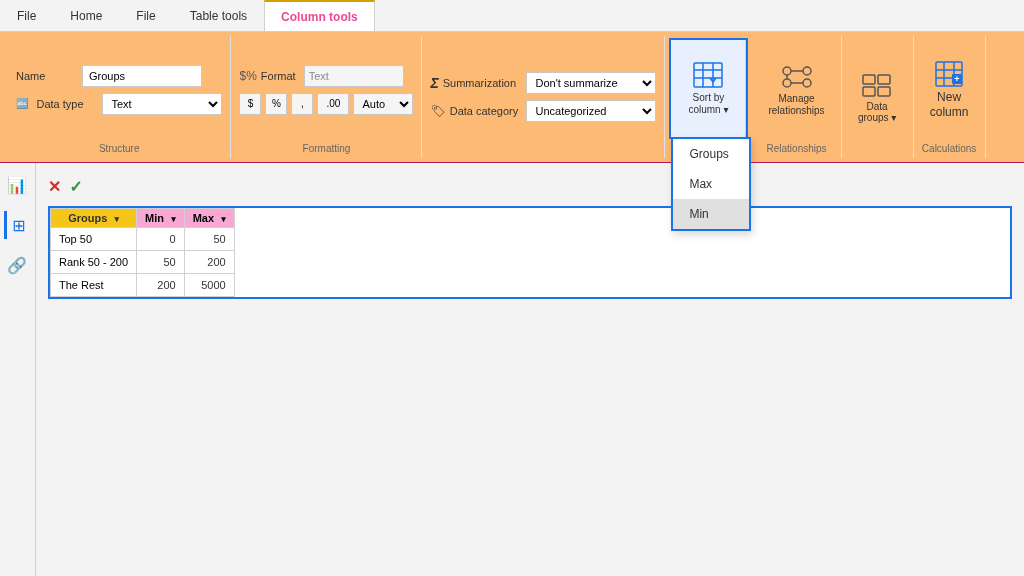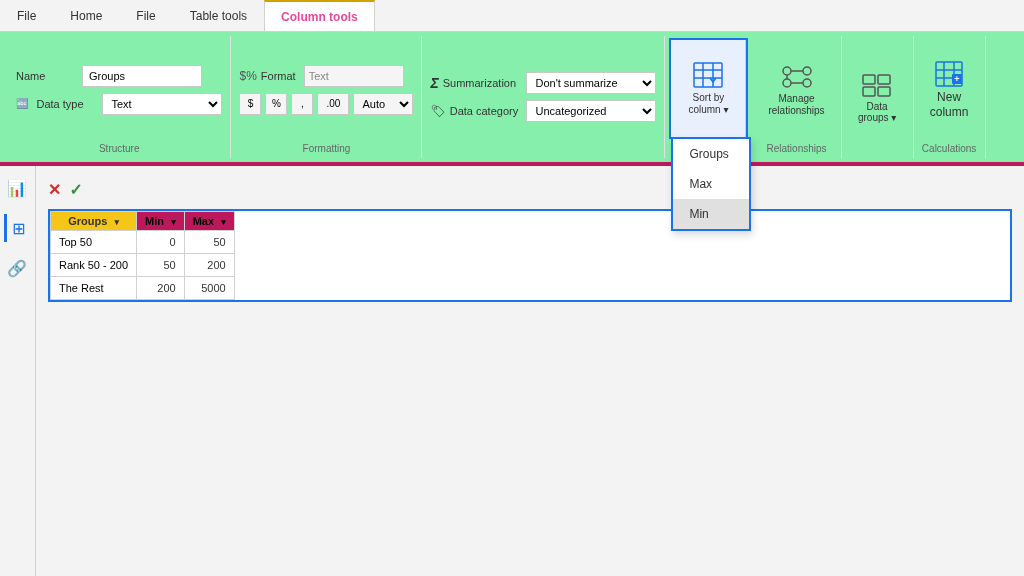--- a/index.html
+++ b/index.html
@@ -1,21 +1,21 @@
 <!DOCTYPE html>
 <html><head>
   <meta charset="utf-8">
   <style>
     * { box-sizing: border-box; margin: 0; padding: 0; }
     body { font-family: 'Segoe UI', Arial, sans-serif; font-size: 12px; background: #f3f3f3; overflow: hidden; width: 1024px; height: 576px; }
 
     
     .ribbon {
       background: #fff;
-      border-bottom: 4px solid #be185d;
+      border-bottom: 1px solid #be185d;
     }
 
     .ribbon-tabs {
       display: flex;
       background: #f3f3f3;
       border-bottom: 1px solid #d0d0d0;
       height: 32px;
       align-items: flex-end;
     }
 
@@ -35,21 +35,21 @@
       color: #ec4899;
       border-top: 2px solid #d4a000;
       border-left: 1px solid #d0d0d0;
       border-right: 1px solid #d0d0d0;
       background: #fff;
       font-weight: 700;
     }
 
     .ribbon-content {
       display: flex;
-      background: #86efac;
+      background: #fdba74;
       padding: 4px 8px;
       align-items: stretch;
       height: 130px;
     }
 
     .ribbon-group {
       display: flex;
       flex-direction: column;
       border-right: 1px solid #e0e0e0;
       padding: 4px 8px;
@@ -299,21 +299,21 @@
       border: 2px solid #1a73e8;
       background: #fff;
     }
 
     table {
       border-collapse: collapse;
       background: #fff;
     }
 
     th {
-      background: #be185d;
+      background: #f9a8d4;
       border: 1px solid #d0d0d0;
       padding: 3px 8px;
       font-size: 11px;
       font-weight: 600;
       white-space: nowrap;
     }
 
     th.groups-header {
       background: #f5c518;
       color: #333;

